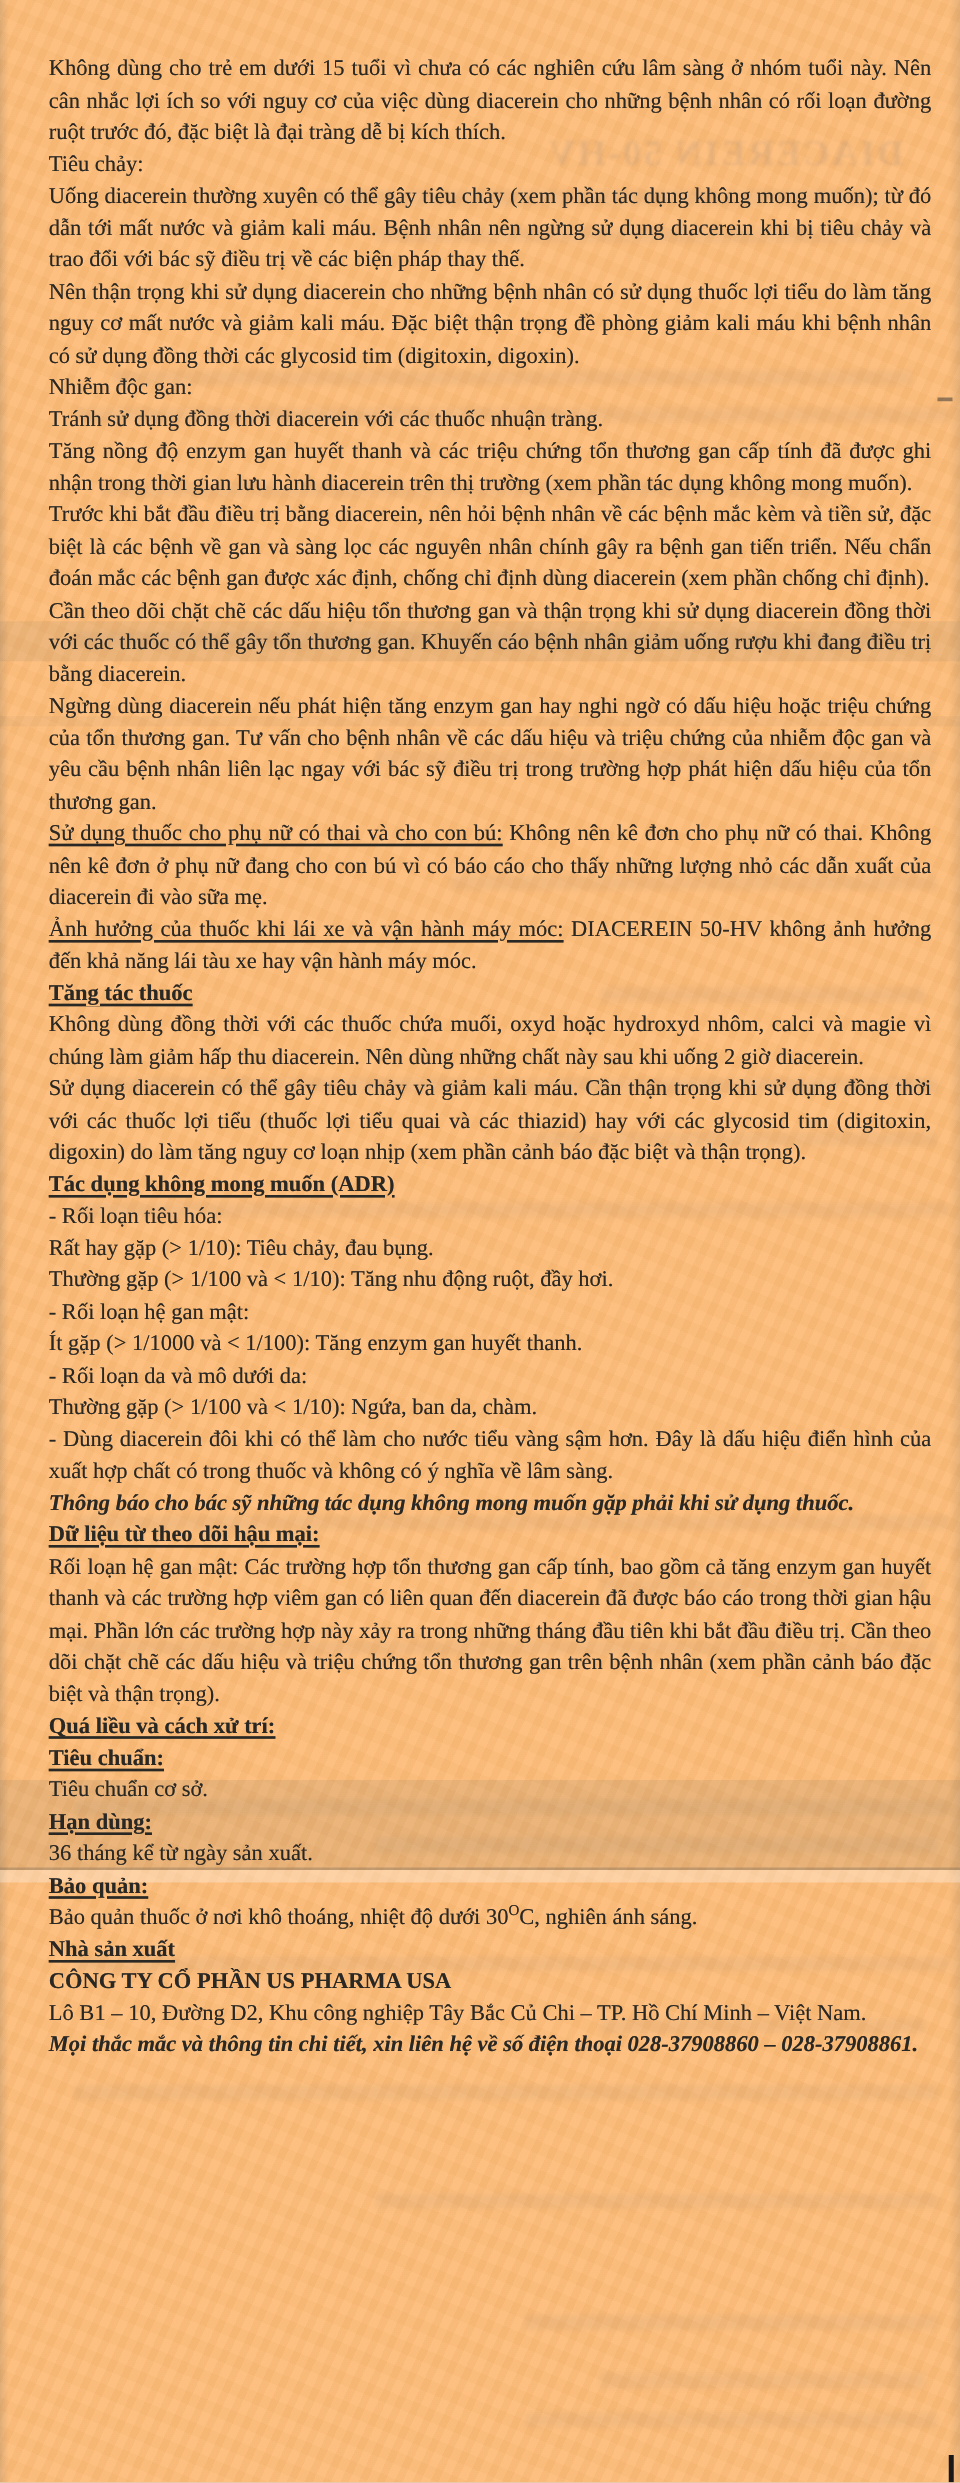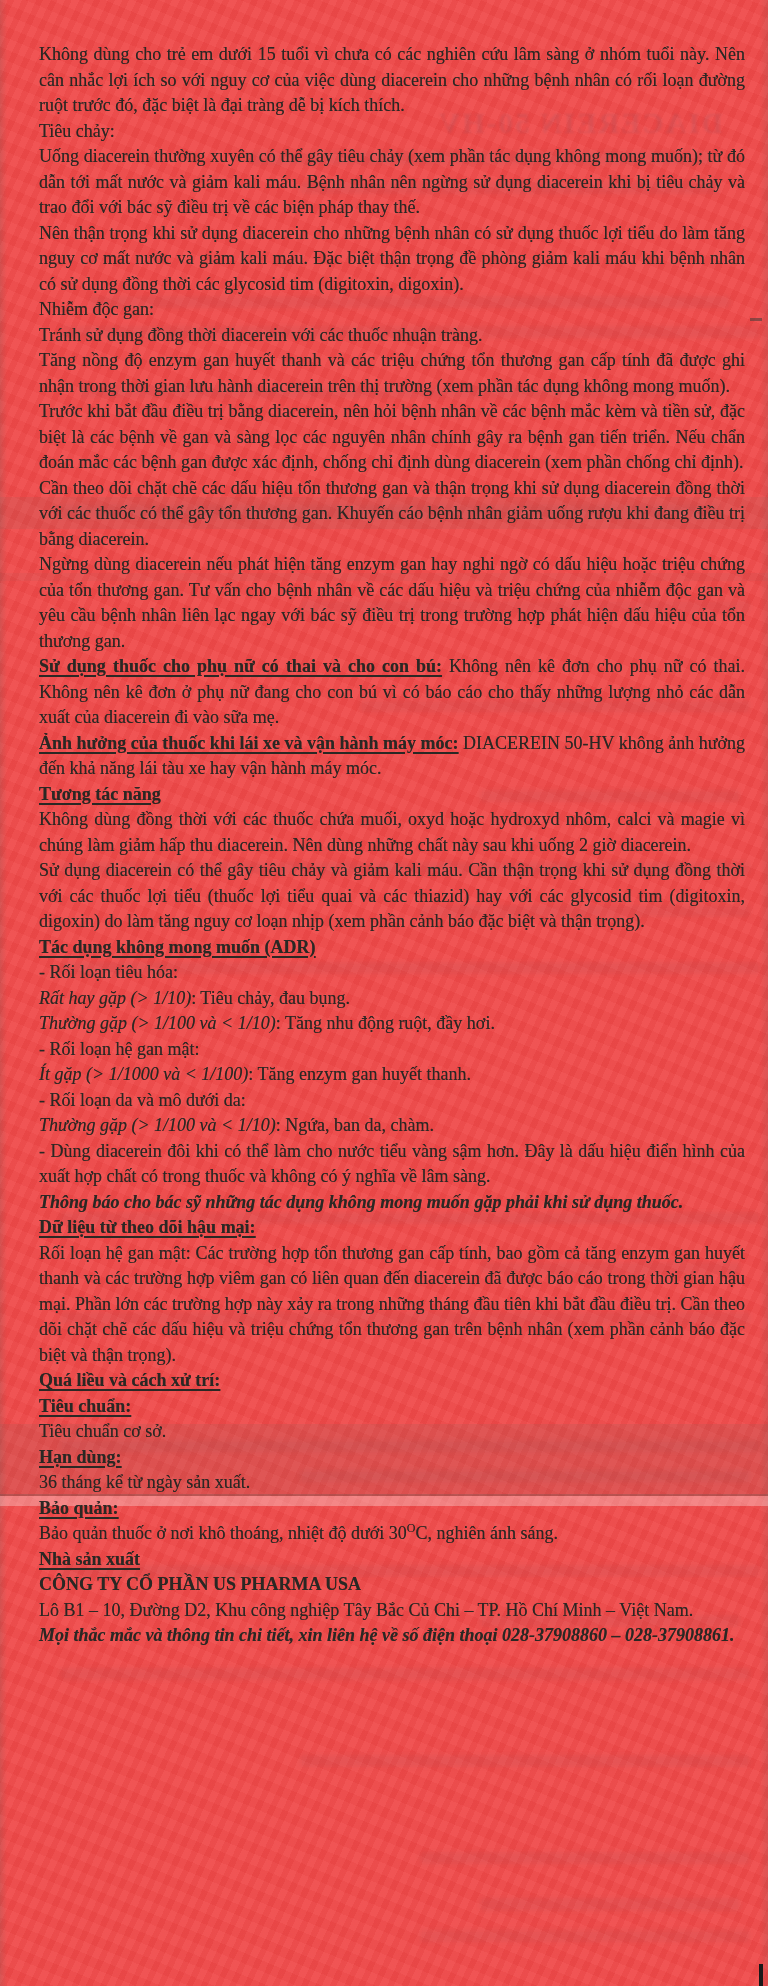--- a/index.html
+++ b/index.html
@@ -1,20 +1,20 @@
 <!DOCTYPE html>
 <html><head>
 <meta charset="utf-8">
 <style>
   html,body{margin:0;padding:0;background:#d8d6d2;}
   .page{
     position:relative;
     width:768px;height:1986px;
     margin:0 auto;
-    background:#ef4444;
+    background:#fdba74;
     overflow:hidden;
     font-family:"Liberation Serif","DejaVu Serif",serif;
     color:#2a2824;
   }
   
   .page::before{
     content:"";position:absolute;inset:0;pointer-events:none;
     background:
       repeating-linear-gradient(115deg, rgba(255,255,255,.05) 0 7px, rgba(120,118,112,.03) 7px 13px),
       repeating-linear-gradient(23deg, rgba(255,255,255,.04) 0 11px, rgba(120,118,112,.025) 11px 21px);
@@ -44,22 +44,22 @@
     position:relative;
     padding:42px 23px 0 39px;
     font-size:18px;
     line-height:25.5px;
     text-align:justify;
     text-shadow:0 0 .5px rgba(42,40,36,.55);
   }
   .text-col p{margin:0;}
   .hu{text-underline-offset:3px;text-decoration-thickness:1.4px;}
   .hb{font-weight:bold;text-decoration:underline;text-underline-offset:3px;text-decoration-thickness:1.6px;}
-  .lead{font-weight:bold;text-decoration:underline;text-underline-offset:3px;text-decoration-thickness:1.6px;}
-  .it{font-style:italic;}
+  .lead{font-weight:normal;text-decoration:underline;text-underline-offset:3px;text-decoration-thickness:1.6px;}
+  .it{}
   .bi{font-weight:bold;font-style:italic;}
   .b{font-weight:bold;}
   sup.deg{font-size:12px;line-height:0;vertical-align:super;}
 </style>
 </head>
 <body>
 
 <div class="page">
 
   <div class="edge-left"></div>
@@ -103,21 +103,21 @@
     <p><span>Uống diacerein thường xuyên có thể gây tiêu chảy (xem phần tác dụng không mong muốn); từ đó dẫn tới mất nước và giảm kali máu. Bệnh nhân nên ngừng sử dụng diacerein khi bị tiêu chảy và trao đổi với bác sỹ điều trị về các biện pháp thay thế.</span></p>
     <p><span>Nên thận trọng khi sử dụng diacerein cho những bệnh nhân có sử dụng thuốc lợi tiểu do làm tăng nguy cơ mất nước và giảm kali máu. Đặc biệt thận trọng đề phòng giảm kali máu khi bệnh nhân có sử dụng đồng thời các glycosid tim (digitoxin, digoxin).</span></p>
     <p><span class="hu">Nhiễm độc gan:</span></p>
     <p><span>Tránh sử dụng đồng thời diacerein với các thuốc nhuận tràng.</span></p>
     <p><span>Tăng nồng độ enzym gan huyết thanh và các triệu chứng tổn thương gan cấp tính đã được ghi nhận trong thời gian lưu hành diacerein trên thị trường (xem phần tác dụng không mong muốn).</span></p>
     <p><span>Trước khi bắt đầu điều trị bằng diacerein, nên hỏi bệnh nhân về các bệnh mắc kèm và tiền sử, đặc biệt là các bệnh về gan và sàng lọc các nguyên nhân chính gây ra bệnh gan tiến triển. Nếu chẩn đoán mắc các bệnh gan được xác định, chống chỉ định dùng diacerein (xem phần chống chỉ định).</span></p>
     <p><span>Cần theo dõi chặt chẽ các dấu hiệu tổn thương gan và thận trọng khi sử dụng diacerein đồng thời với các thuốc có thể gây tổn thương gan. Khuyến cáo bệnh nhân giảm uống rượu khi đang điều trị bằng diacerein.</span></p>
     <p><span>Ngừng dùng diacerein nếu phát hiện tăng enzym gan hay nghi ngờ có dấu hiệu hoặc triệu chứng của tổn thương gan. Tư vấn cho bệnh nhân về các dấu hiệu và triệu chứng của nhiễm độc gan và yêu cầu bệnh nhân liên lạc ngay với bác sỹ điều trị trong trường hợp phát hiện dấu hiệu của tổn thương gan.</span></p>
     <p><span class="lead">Sử dụng thuốc cho phụ nữ có thai và cho con bú:</span><span> Không nên kê đơn cho phụ nữ có thai. Không nên kê đơn ở phụ nữ đang cho con bú vì có báo cáo cho thấy những lượng nhỏ các dẫn xuất của diacerein đi vào sữa mẹ.</span></p>
     <p><span class="lead">Ảnh hưởng của thuốc khi lái xe và vận hành máy móc:</span><span> DIACEREIN 50-HV không ảnh hưởng đến khả năng lái tàu xe hay vận hành máy móc.</span></p>
-    <p><span class="hb">Tương tác năng</span></p>
+    <p><span class="hb">Tăng tác thuốc</span></p>
     <p><span>Không dùng đồng thời với các thuốc chứa muối, oxyd hoặc hydroxyd nhôm, calci và magie vì chúng làm giảm hấp thu diacerein. Nên dùng những chất này sau khi uống 2 giờ diacerein.</span></p>
     <p><span>Sử dụng diacerein có thể gây tiêu chảy và giảm kali máu. Cần thận trọng khi sử dụng đồng thời với các thuốc lợi tiểu (thuốc lợi tiểu quai và các thiazid) hay với các glycosid tim (digitoxin, digoxin) do làm tăng nguy cơ loạn nhịp (xem phần cảnh báo đặc biệt và thận trọng).</span></p>
     <p><span class="hb">Tác dụng không mong muốn (ADR)</span></p>
     <p><span>- Rối loạn tiêu hóa:</span></p>
     <p><span class="it">Rất hay gặp (&gt; 1/10)</span><span>: Tiêu chảy, đau bụng.</span></p>
     <p><span class="it">Thường gặp (&gt; 1/100 và &lt; 1/10)</span><span>: Tăng nhu động ruột, đầy hơi.</span></p>
     <p><span>- Rối loạn hệ gan mật:</span></p>
     <p><span class="it">Ít gặp (&gt; 1/1000 và &lt; 1/100)</span><span>: Tăng enzym gan huyết thanh.</span></p>
     <p><span>- Rối loạn da và mô dưới da:</span></p>
     <p><span class="it">Thường gặp (&gt; 1/100 và &lt; 1/10)</span><span>: Ngứa, ban da, chàm.</span></p>

